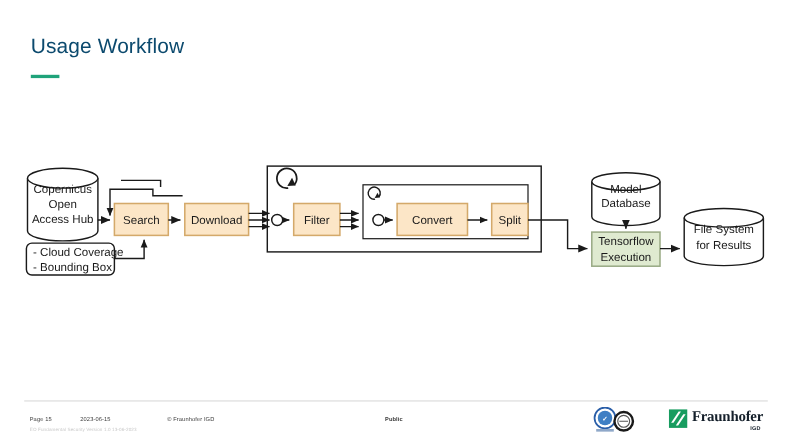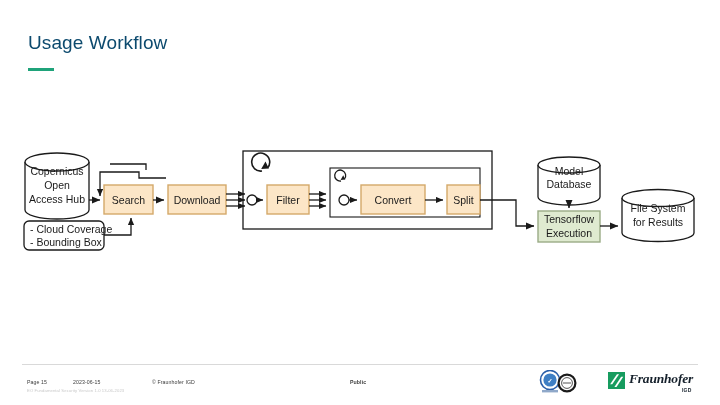--- a/index.html
+++ b/index.html
@@ -39,21 +39,20 @@
   .f-public{left:350px;top:5px;font-weight:bold;}
   .f-sub{left:27px;top:14px;font-size:4.2px;color:#c9c9c9;}
 
   .badges{position:absolute;left:534px;top:370px;width:52px;height:24px;}
   .logo{position:absolute;left:608px;top:370px;width:92px;height:26px;}
   .logo-mark{position:absolute;left:0;top:2px;width:17px;height:17px;}
   .logo-word{
     position:absolute;left:21px;top:1px;
     font-size:13.5px;font-weight:bold;color:#15202b;letter-spacing:-.2px;
     font-family:"Liberation Serif", serif;
-    font-style:italic;
   }
   .logo-sub{
     position:absolute;left:74px;top:17px;
     font-size:5px;font-weight:bold;color:#15202b;letter-spacing:.2px;
   }
 </style>
 </head>
 <body>
 
 <div class="slide">

